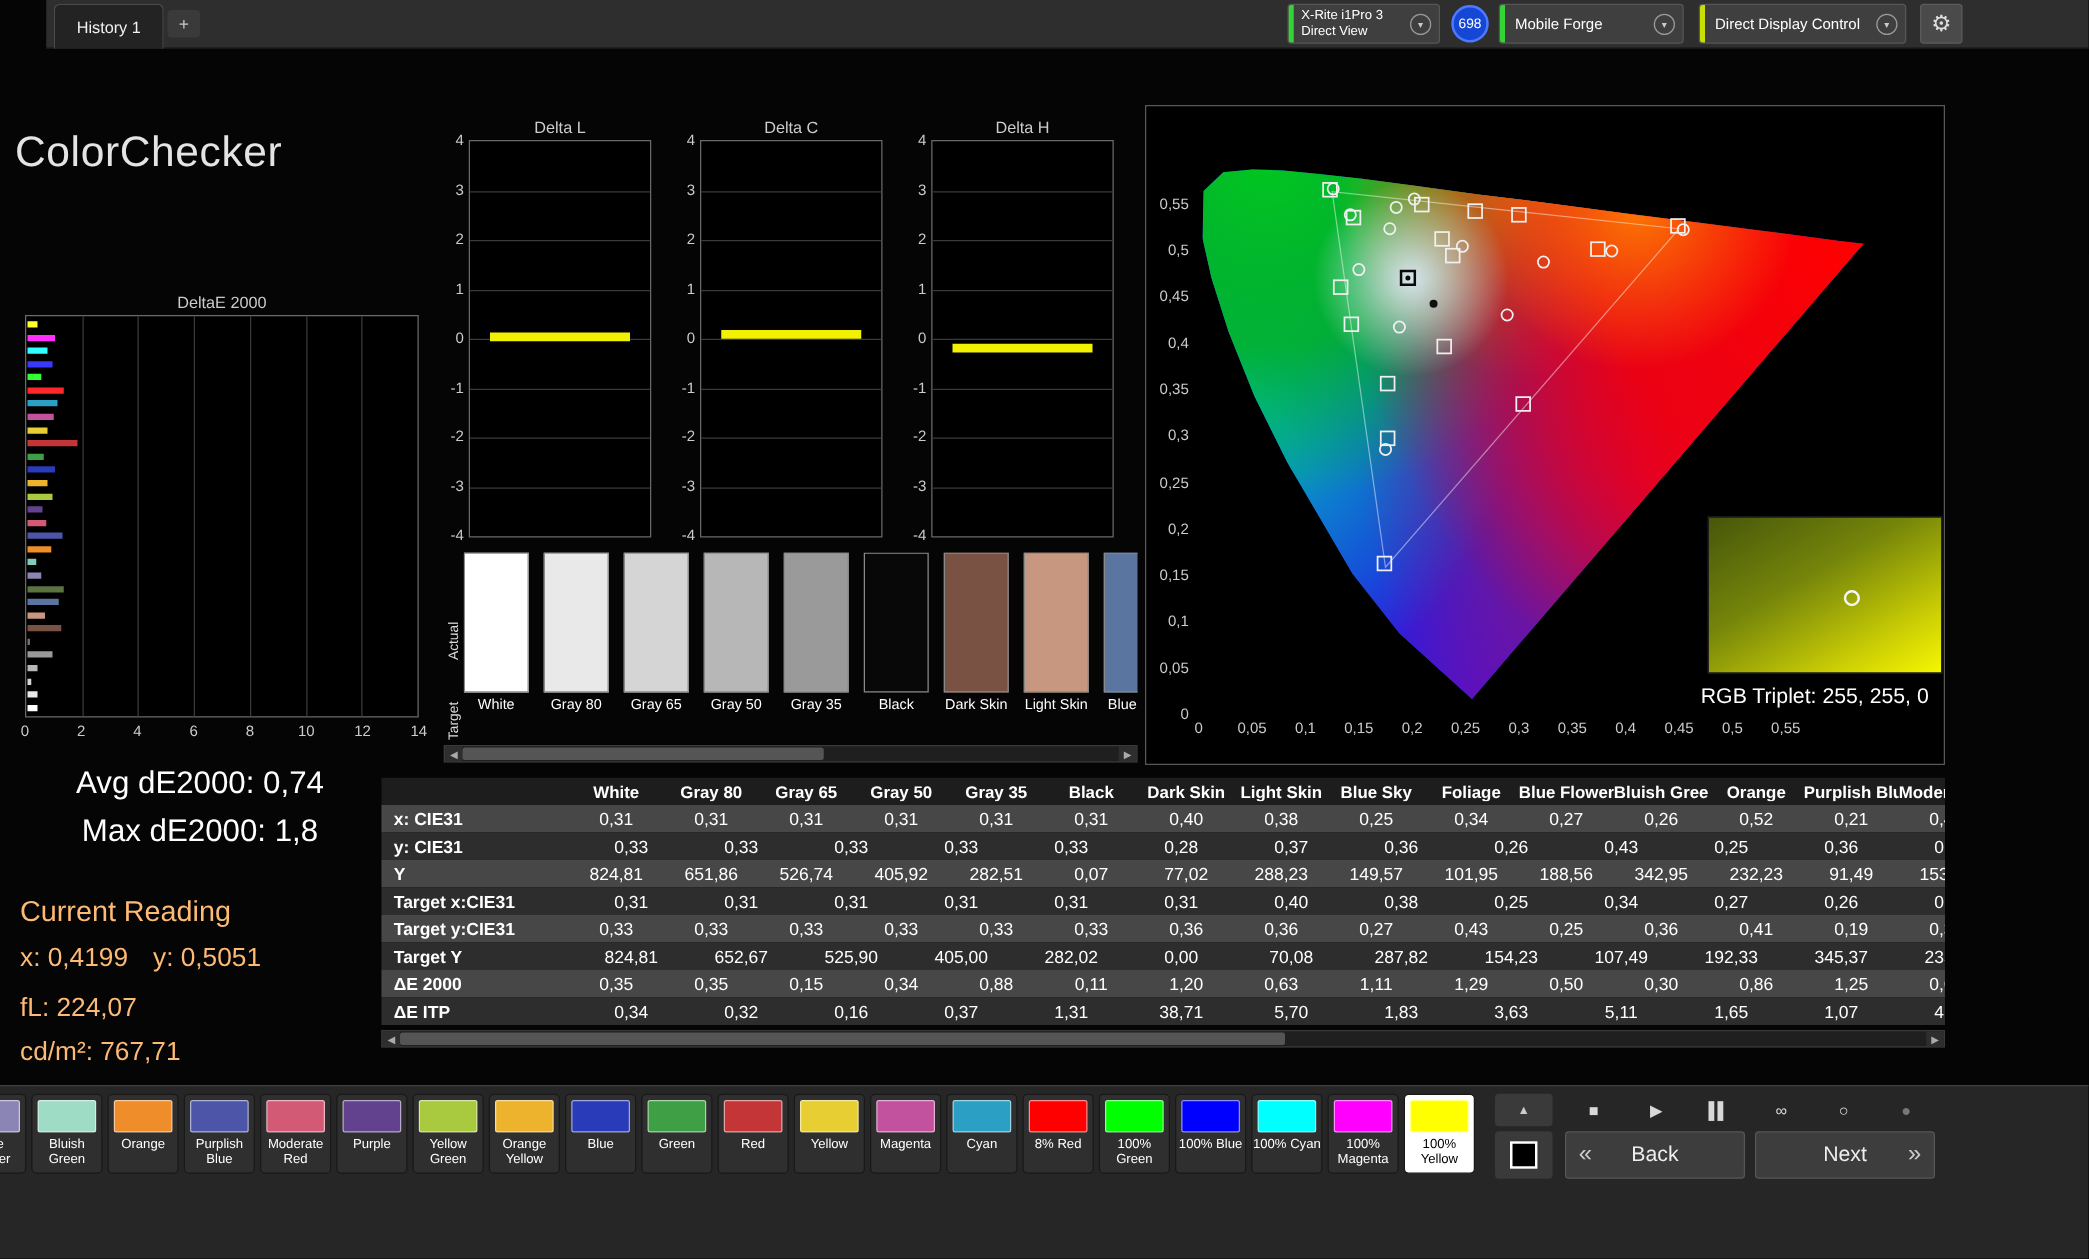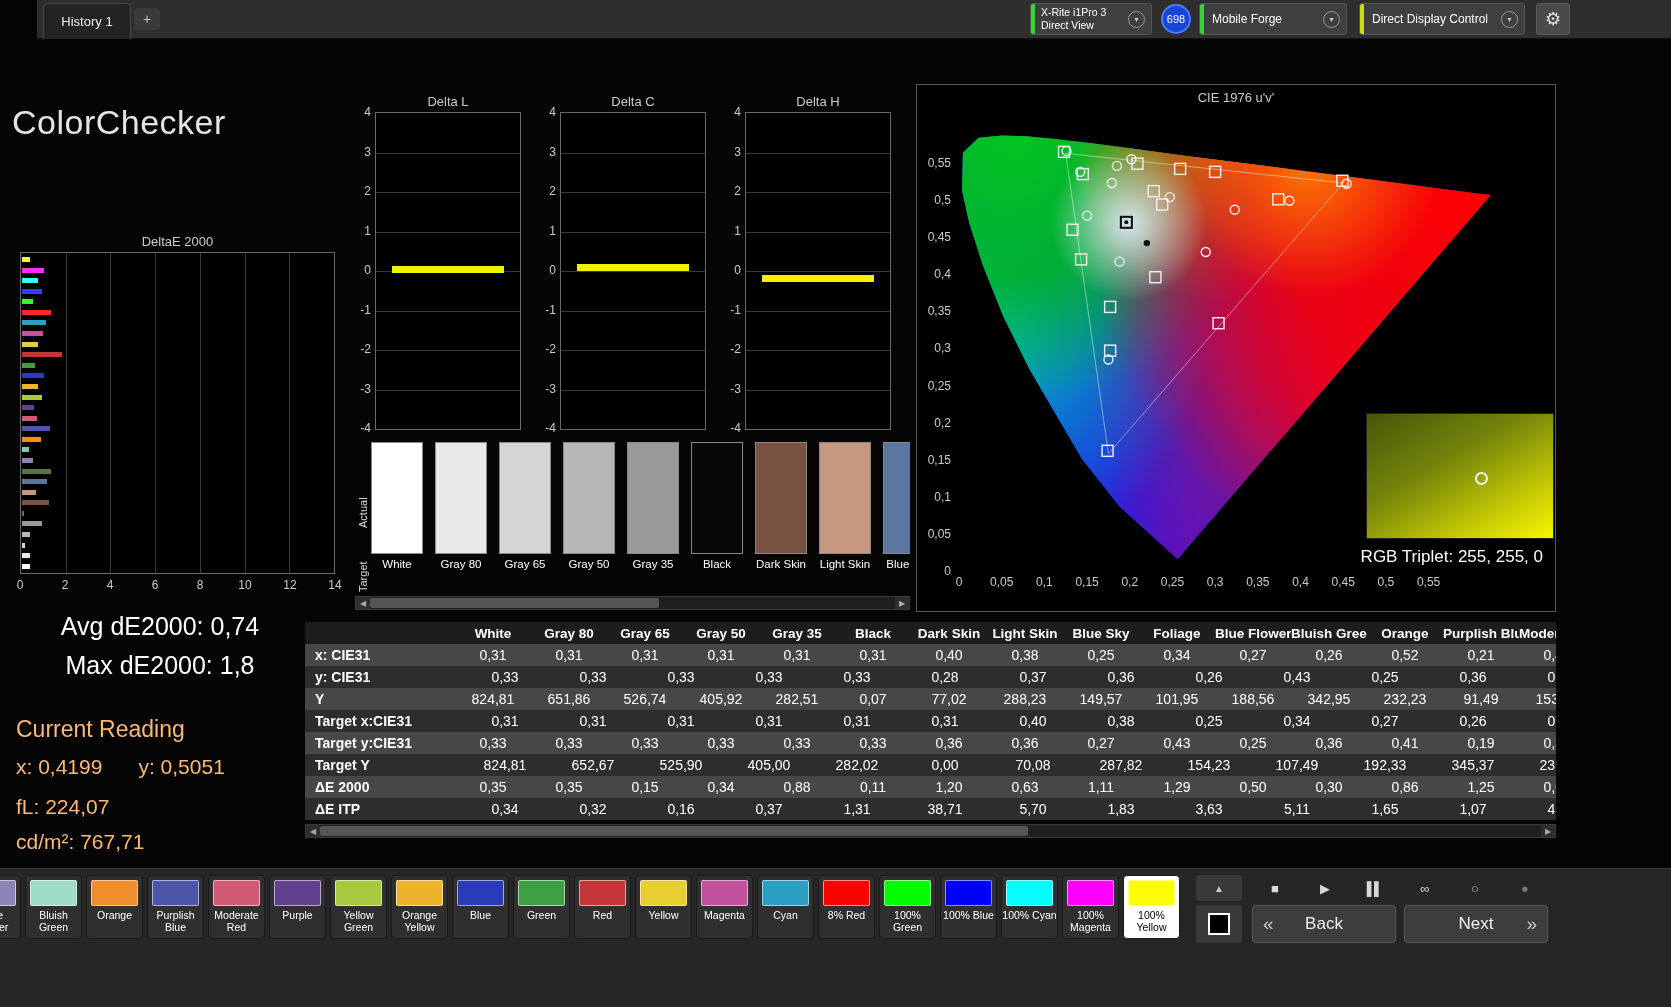--- a/index.html
+++ b/index.html
@@ -69,21 +69,21 @@
   #cie-xticks span{position:absolute;transform:translateX(-50%);}
   #rgb-swatch{position:absolute;left:449px;top:328px;width:186px;height:124px;background:linear-gradient(150deg,#46560a 0%,#75850a 40%,#cccf04 78%,#f6f602 100%);border:1px solid #222;}
   #rgb-marker{position:absolute;left:58%;top:47%;width:9px;height:9px;border:2px solid #f5f5f5;border-radius:50%;}
   #rgb-label{position:absolute;right:12px;top:462px;font-size:17px;color:#fff;}
 
   
   #stat-avg{position:absolute;left:10px;top:612px;width:300px;text-align:center;font-size:25px;color:#fff;}
   #stat-max{position:absolute;left:10px;top:651px;width:300px;text-align:center;font-size:25px;color:#fff;}
   #reading{position:absolute;left:16px;top:716px;color:#fdba74;}
   .r-title{font-size:23px;margin-bottom:12px;}
-  .r-xy{display:flex;gap:36px;font-size:21px;margin-bottom:16px;align-items:flex-end;}
+  .r-xy{display:flex;gap:20px;font-size:21px;margin-bottom:16px;align-items:flex-end;}
   .r-line{font-size:21px;margin-bottom:11px;}
 
   
   #data-table{position:absolute;left:305px;top:622px;width:1251px;height:199px;overflow:hidden;font-size:14px;color:#fff;}
   .trow{display:flex;height:22px;align-items:center;}
   .trow.header{background:#1d1d1d;font-weight:bold;font-size:13.5px;}
   .trow.odd{background:#474747;}
   .trow.even{background:#2d2d2d;gap:12px;}
   .tlabel{width:150px;padding-left:10px;font-weight:bold;box-sizing:border-box;flex:none;white-space:nowrap;}
   .tcell{width:76px;text-align:center;flex:none;white-space:nowrap;overflow:hidden;}
@@ -316,21 +316,20 @@
     </div>
   <div class="scrollbar" id="swatch-scrollbar">
     <div class="sb-arrow">◀</div>
     <div class="sb-track">
         <div class="sb-thumb" style="left:0;width:55%;"></div>
       </div>
     <div class="sb-arrow">▶</div>
   </div>
 
   <div id="cie-panel">
-    <div id="cie-title">CIE 1976 u'v'</div>
     <div id="cie-yticks">
         <span style="top: 460px;">0</span>
         <span style="top: 422.905px;">0,05</span>
         <span style="top: 385.81px;">0,1</span>
         <span style="top: 348.715px;">0,15</span>
         <span style="top: 311.62px;">0,2</span>
         <span style="top: 274.525px;">0,25</span>
         <span style="top: 237.43px;">0,3</span>
         <span style="top: 200.335px;">0,35</span>
         <span style="top: 163.24px;">0,4</span>

